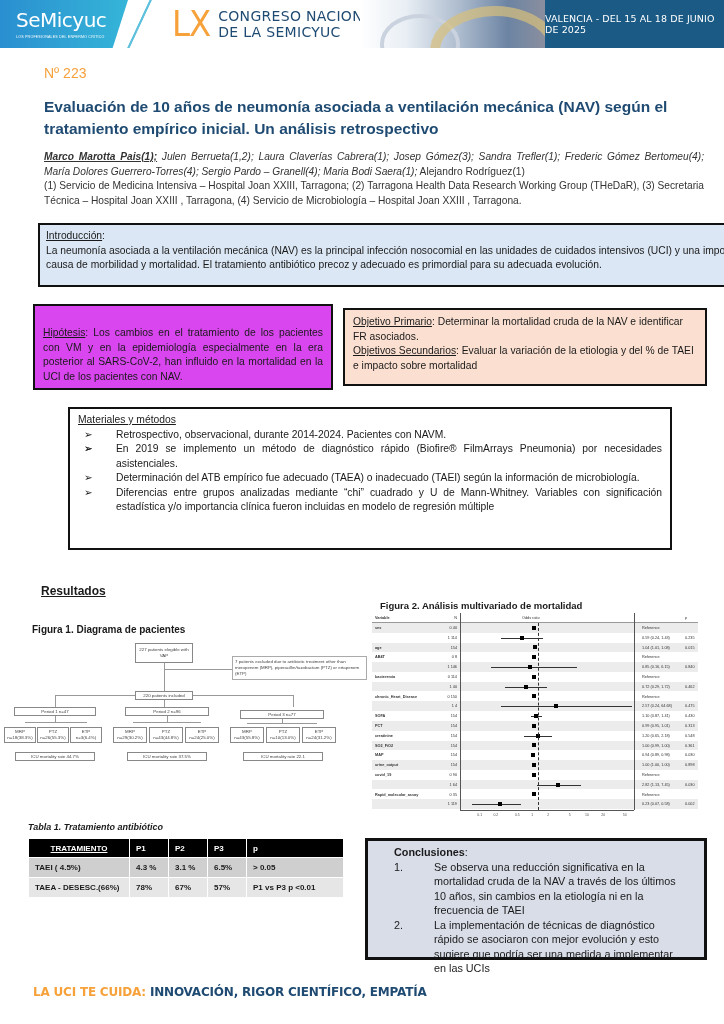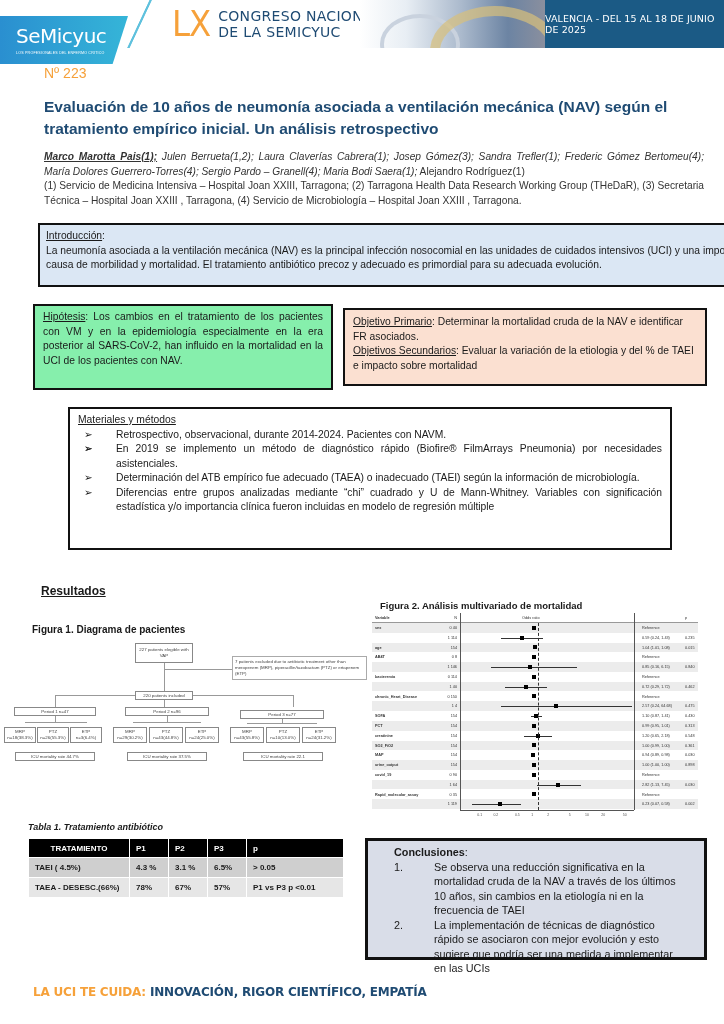--- a/index.html
+++ b/index.html
@@ -1,41 +1,41 @@
 <!DOCTYPE html>
 <html><head>
 <meta charset="utf-8">
 <style>
   * { box-sizing: border-box; margin: 0; padding: 0; }
   body { width: 724px; height: 1024px; background: #ffffff; font-family: "Liberation Sans", sans-serif; color: #1a1a1a; position: relative; overflow: hidden; }
 
   
   .header { position: absolute; left: 0; top: 0; width: 724px; height: 48px; display: flex; }
-  .hdr-logo { width: 128px; height: 48px; background: linear-gradient(90deg, #2a8fd0 0%, #35b5d8 100%); position: relative; clip-path: polygon(0 0, 100% 0, 88% 100%, 0 100%); margin-top: 16px; }
+  .hdr-logo { width: 128px; height: 48px; background: linear-gradient(90deg, #2a8fd0 0%, #35b5d8 100%); position: relative; clip-path: polygon(0 0, 100% 0, 88% 100%, 0 100%); }
   .hdr-logo .logo-main { position: absolute; left: 16px; top: 8px; color: #ffffff; font-size: 20px; font-family: "DejaVu Sans", sans-serif; letter-spacing: -0.5px; }
   .hdr-logo .logo-sub { position: absolute; left: 16px; top: 35px; color: #ffffff; font-size: 3.6px; letter-spacing: 0.2px; }
   .hdr-slash { position: absolute; left: 112px; top: 0; width: 60px; height: 48px; background: linear-gradient(115deg, transparent 45%, #5fc1dd 46%, #5fc1dd 48%, transparent 49%); }
   .hdr-title { position: absolute; left: 172px; top: 4px; display: flex; align-items: center; }
   .hdr-lx { color: #f6a13a; font-size: 36px; font-family: "DejaVu Sans Condensed", "DejaVu Sans", sans-serif; font-weight: normal; line-height: 40px; letter-spacing: -1px; }
   .hdr-congreso { margin-left: 8px; color: #1f4b73; font-size: 14px; line-height: 16px; font-family: "DejaVu Sans", sans-serif; letter-spacing: 0.3px; }
   .hdr-photo { position: absolute; left: 360px; top: 0; width: 185px; height: 48px; background: linear-gradient(90deg, #ffffff 0%, #e8eef4 25%, #aab9cc 55%, #6c84a3 80%, #8a8f9e 100%); overflow: hidden; }
   .hdr-photo .arc { position: absolute; left: 70px; top: 6px; width: 130px; height: 90px; border-radius: 50%; border: 10px solid #d8c07c; border-bottom: none; opacity: 0.7; }
   .hdr-photo .arc2 { position: absolute; left: 20px; top: 14px; width: 80px; height: 60px; border-radius: 50%; border: 4px solid #c9d2de; border-bottom: none; }
   .hdr-date { position: absolute; left: 545px; top: 0; width: 179px; height: 48px; background: #1b5a85; color: #ffffff; font-size: 9.5px; display: flex; align-items: center; justify-content: center; font-family: "DejaVu Sans", sans-serif; letter-spacing: 0.1px; }
 
   .num { position: absolute; left: 44px; top: 65px; color: #f6a13a; font-size: 14px; }
   .title { position: absolute; left: 44px; top: 96px; width: 640px; color: #1f4b73; font-size: 15.5px; font-weight: bold; line-height: 22px; }
   .authors { position: absolute; left: 44px; top: 150px; width: 660px; font-size: 10.2px; line-height: 14.5px; color: #333; text-align: justify; }
   .authors i { font-style: italic; }
   .authors .first { font-weight: bold; text-decoration: underline; font-style: italic; }
 
   .box { position: absolute; border: 2.5px solid #111; padding: 4px 6px; font-size: 10.3px; line-height: 14.5px; }
   .box .lbl { text-decoration: underline; }
   .intro { left: 38px; top: 223px; width: 722px; height: 64px; background: #dbe7f4; }
-  .hip { left: 33px; top: 304px; width: 300px; height: 86px; background: #86efac; text-align: justify; padding: 4px 8px; }
+  .hip { left: 33px; top: 304px; width: 300px; height: 86px; background: #d946ef; text-align: justify; padding: 20px 8px; }
   .obj { left: 343px; top: 308px; width: 364px; height: 78px; background: #fbe0d1; padding: 5px 8px; }
   .mat { left: 68px; top: 407px; width: 604px; height: 143px; background: #ffffff; padding: 4px 8px; }
   .mat ul { list-style: none; }
   .mat li { position: relative; padding-left: 38px; text-align: justify; }
   .mat li .bullet { position: absolute; left: 6px; top: 0; }
 
   .res-title { position: absolute; left: 41px; top: 584px; font-size: 12px; font-weight: bold; text-decoration: underline; }
   .fig1-title { position: absolute; left: 32px; top: 624px; font-size: 10px; font-weight: bold; }
   .fig2-title { position: absolute; left: 380px; top: 600px; font-size: 9.5px; font-weight: bold; }
 
@@ -165,21 +165,21 @@
   <div class="fc" style="left:230px;top:727px;width:34px;height:16px;">MRP n=43(55.8%)</div>
   <div class="fc" style="left:266px;top:727px;width:34px;height:16px;">PTZ n=10(13.0%)</div>
   <div class="fc" style="left:302px;top:727px;width:34px;height:16px;">ETP n=24(31.2%)</div>
   <div class="fc" style="left:243px;top:752px;width:80px;height:9px;">ICU mortality rate 22.1</div>
 </div>
 
 <div class="tab-title">Tabla 1. Tratamiento antibiótico</div>
 <table class="tbl">
   <tbody>
       <tr>
-    <th style="width:100px;text-align:center;padding-left:0;">TRATAMIENTO</th>
+    <th style="width:100px;text-align:center;padding-left:0;text-decoration:underline;">TRATAMIENTO</th>
     <th style="width:38px;">P1</th>
     <th style="width:38px;">P2</th>
     <th style="width:38px;">P3</th>
     <th style="width:96px;">p</th>
   </tr>
   <tr class="r1">
     <td>TAEI ( 4.5%)</td>
     <td>4.3 %</td>
     <td>3.1 %</td>
     <td>6.5%</td>

